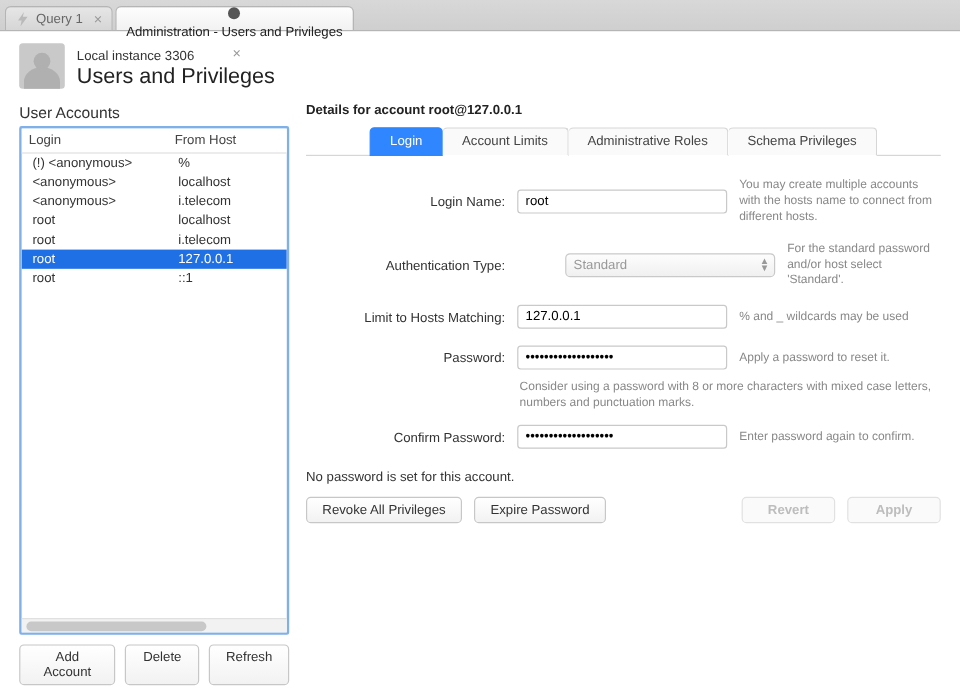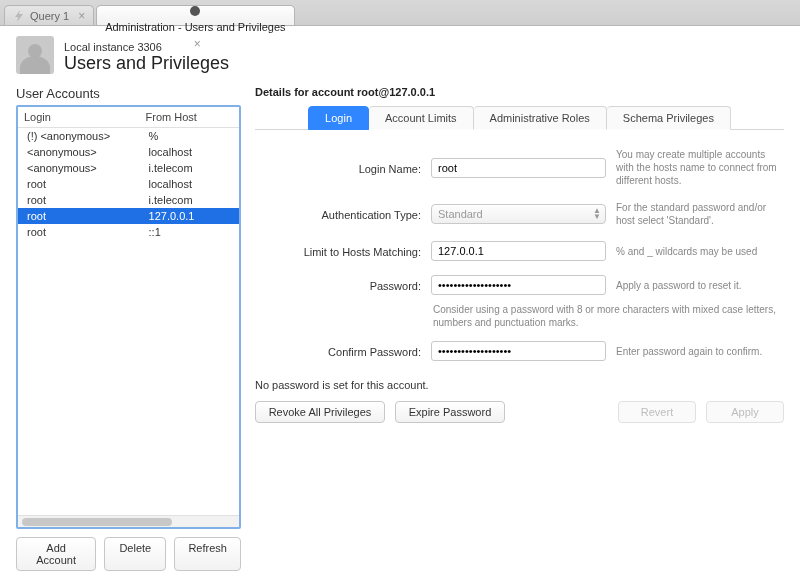--- a/index.html
+++ b/index.html
@@ -133,20 +133,21 @@
     padding:4px 12px;
     font-size:11px;
     color:#333;
     cursor:pointer;
     text-align:center;
   }
   .btn:disabled, .btn.disabled {
     color:#bdbdbd;
     border-color:#e1e1e1;
     background:#fafafa;
+    font-weight:bold;
   }
   .details-title { font-size:11px; font-weight:bold; color:#222; margin:6px 0 8px 0; }
   .tabs2 {
     display:flex;
     border-bottom:1px solid #d6d6d6;
     justify-content:center;
     gap:0;
   }
   .tab2 {
     padding:5px 16px;
@@ -185,20 +186,21 @@
   }
   .fselect {
     width:175px;
     border:1px solid #c9c9c9;
     border-radius:4px;
     padding:3px 6px;
     font-size:11px;
     color:#999;
     background:linear-gradient(#fdfdfd,#f0f0f0);
     position:relative;
+    margin-left:40px;
   }
   .fselect .arrows {
     position:absolute; right:4px; top:50%; transform:translateY(-50%);
     font-size:8px; color:#999; line-height:6px;
   }
   .fhint { flex:1; font-size:10px; color:#888; line-height:1.3; }
   .advice { font-size:10px; color:#888; margin: -6px 0 12px 172px; line-height:1.3; }
   .status-line { font-size:11px; color:#333; margin-bottom:10px; }
   .right-buttons { display:flex; gap:10px; margin-top:4px; }
   .right-buttons .btn { min-width:78px; }

